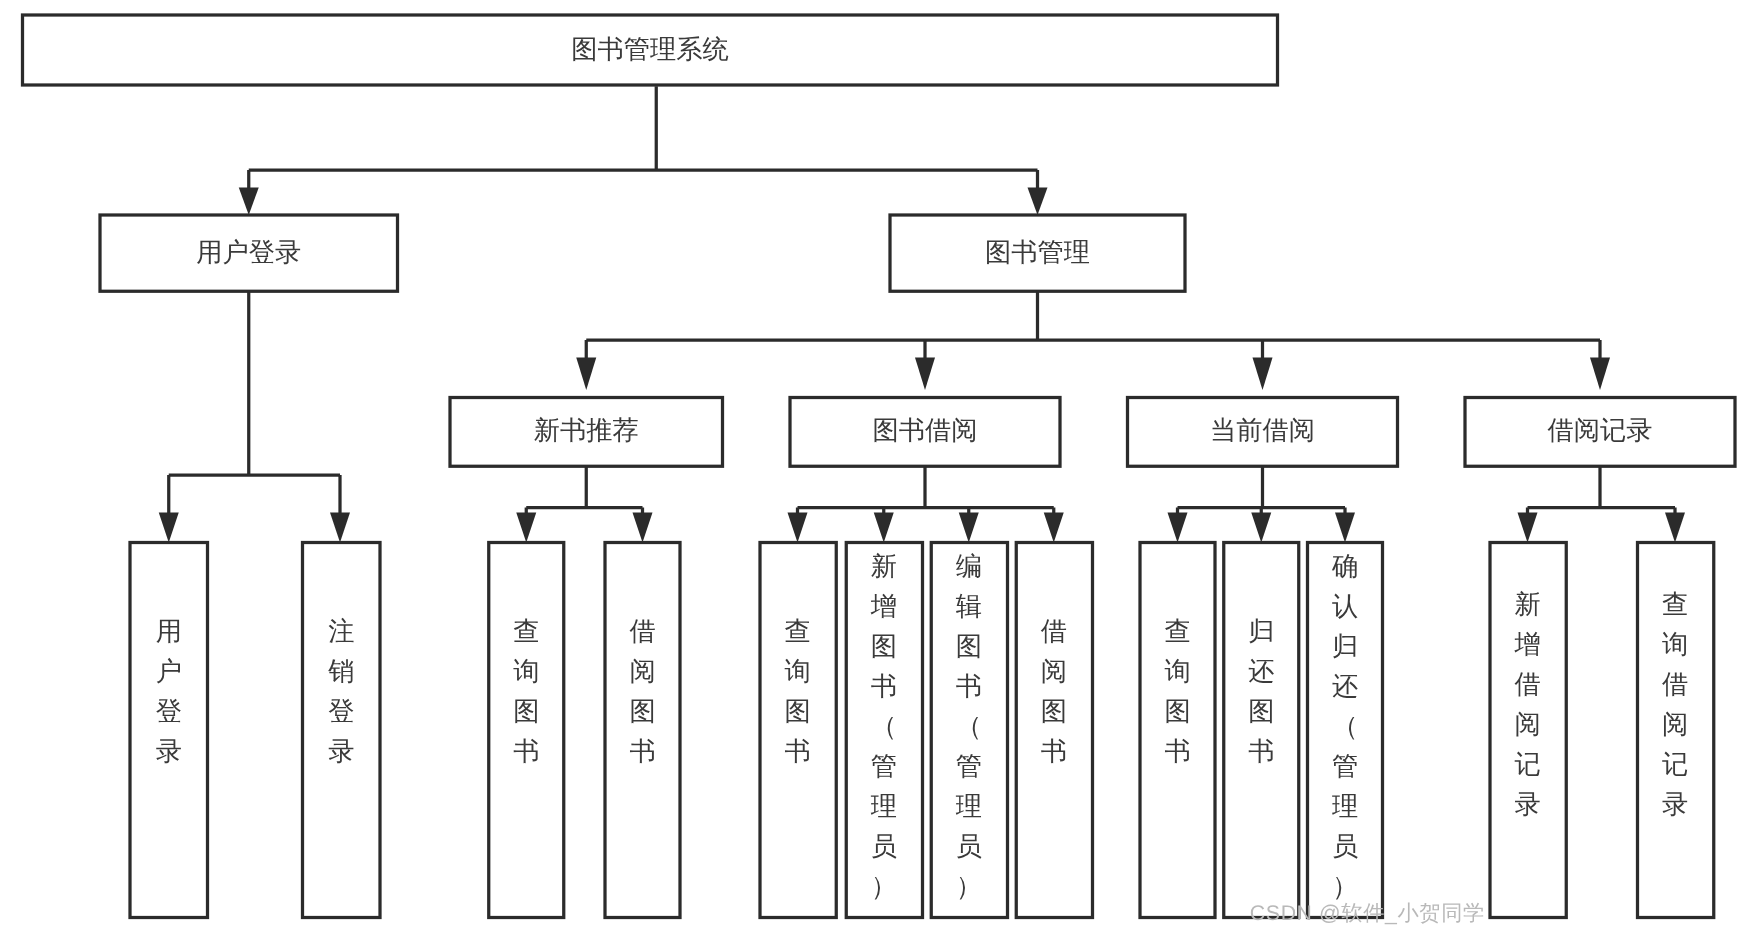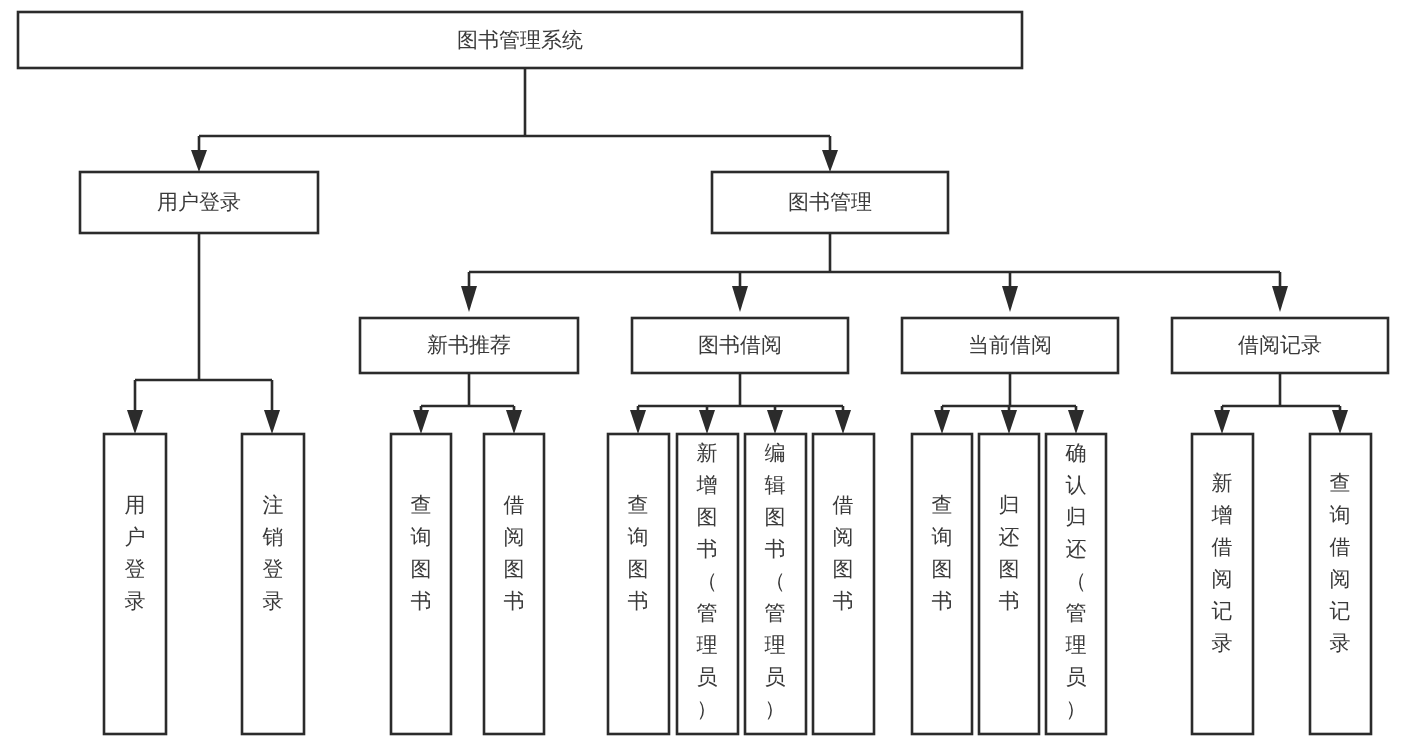--- a/index.html
+++ b/index.html
@@ -217,13 +217,14 @@
     <g>
       <rect class="node-box" x="1192" y="434" width="61" height="300"></rect>
       <text class="node-label-vertical" x="1222" y="490"><tspan x="1222" y="490">新</tspan><tspan x="1222" y="522">增</tspan><tspan x="1222" y="554">借</tspan><tspan x="1222" y="586">阅</tspan><tspan x="1222" y="618">记</tspan><tspan x="1222" y="650">录</tspan></text>
     </g>
     <g>
       <rect class="node-box" x="1310" y="434" width="61" height="300"></rect>
       <text class="node-label-vertical" x="1340" y="490"><tspan x="1340" y="490">查</tspan><tspan x="1340" y="522">询</tspan><tspan x="1340" y="554">借</tspan><tspan x="1340" y="586">阅</tspan><tspan x="1340" y="618">记</tspan><tspan x="1340" y="650">录</tspan></text>
     </g>
   </svg>
 
+  <div class="watermark">CSDN @软件_小贺同学</div>
 </div>
 
 </body></html>

